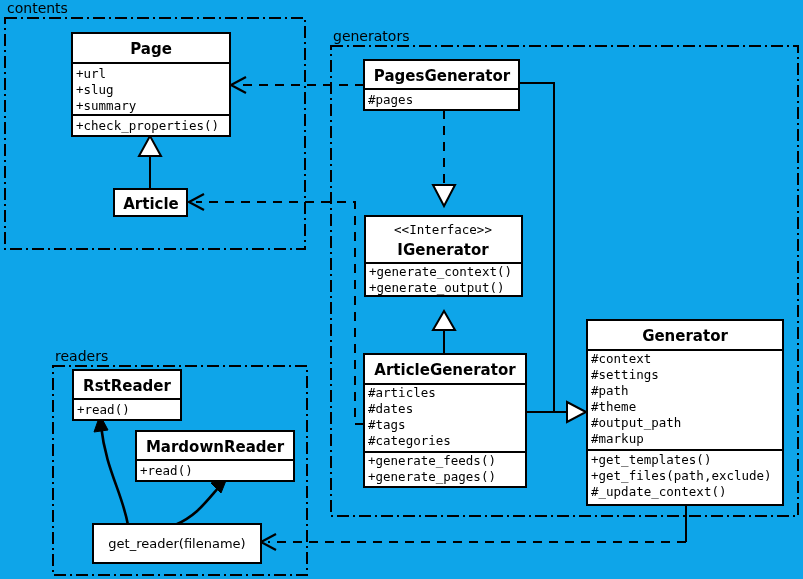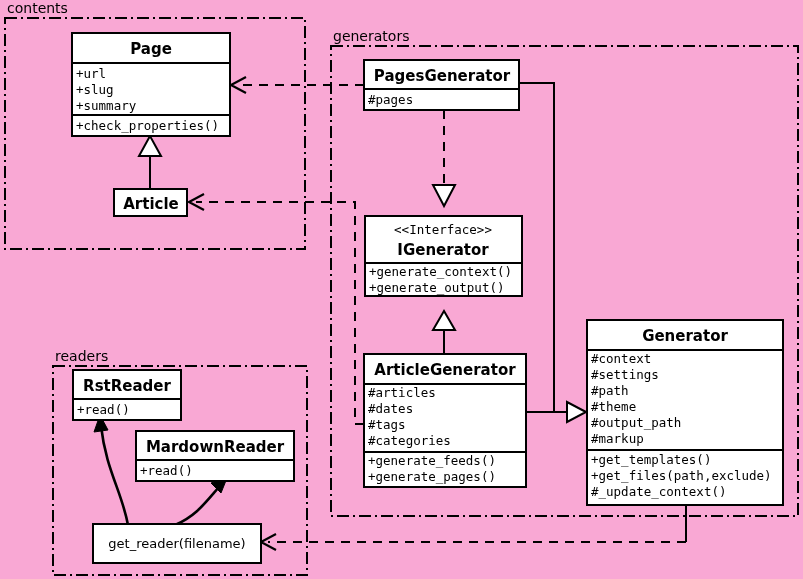--- a/index.html
+++ b/index.html
@@ -7,21 +7,21 @@
     padding: 0;
     background: #ffffff;
   }
   body {
     font-family: "DejaVu Sans", sans-serif;
   }
   #diagram-root {
     position: relative;
     width: 803px;
     height: 579px;
-    background: #f9a8d4;
+    background: #0ea5e9;
     overflow: hidden;
   }
   svg#uml {
     position: absolute;
     top: 0; left: 0;
     width: 803px;
     height: 579px;
     display: block;
   }
   .pkg-border {

